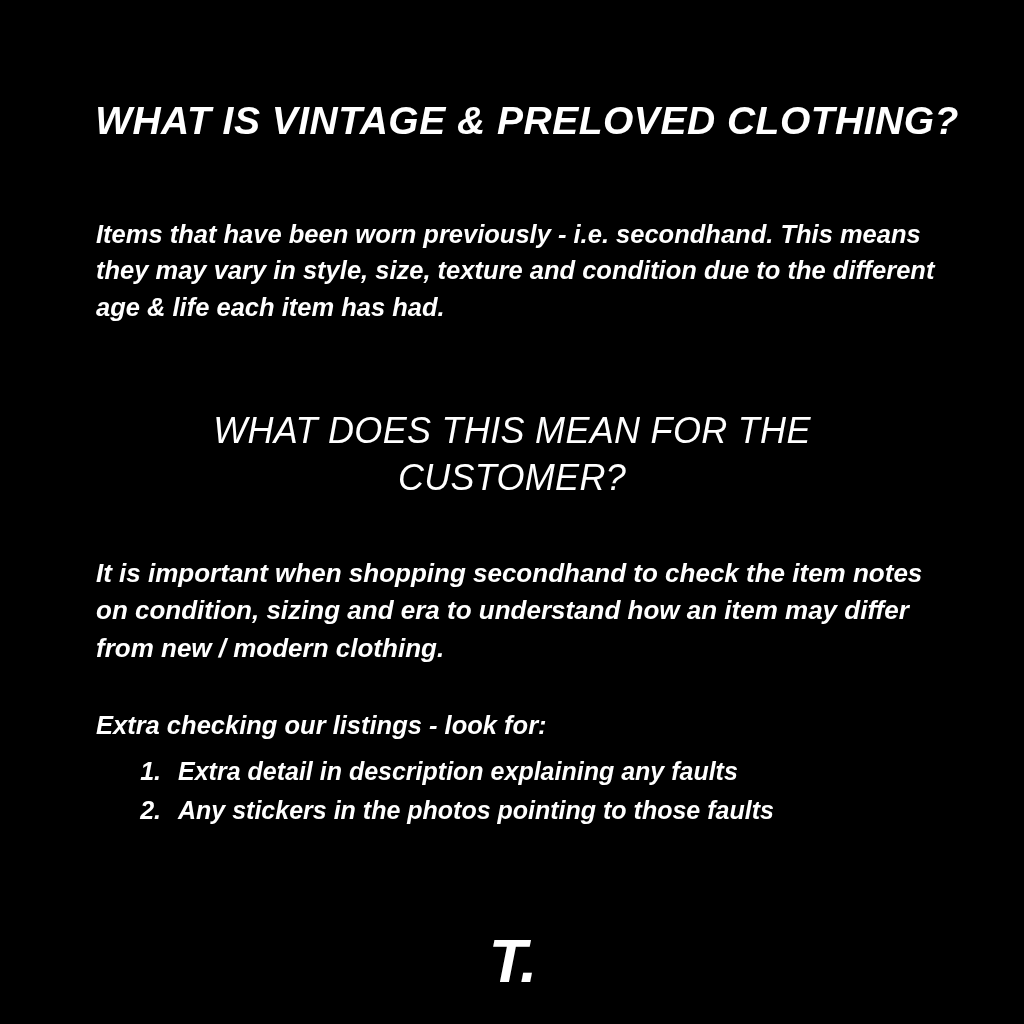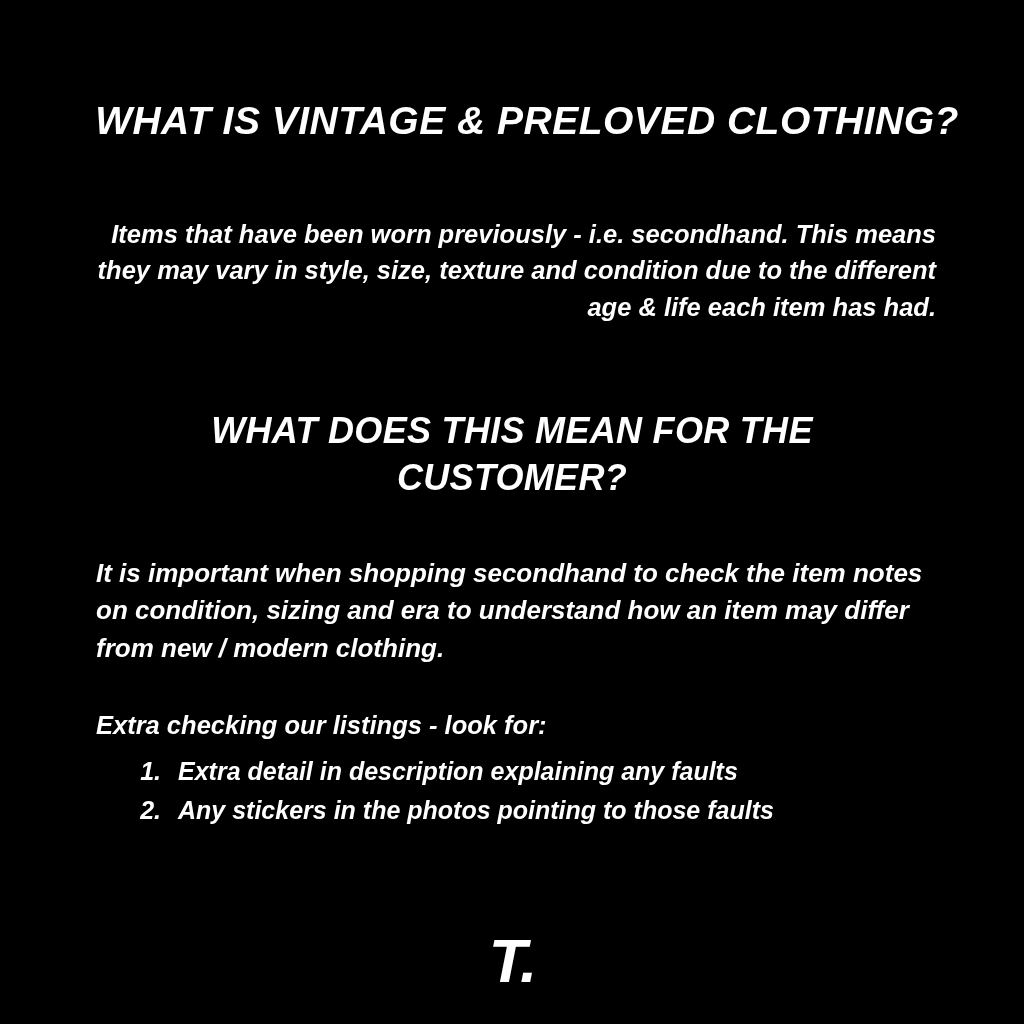--- a/index.html
+++ b/index.html
@@ -36,30 +36,30 @@
   }
   .para-1 {
     position: absolute;
     top: 190px;
     left: 96px;
     width: 840px;
     font-size: 25.5px;
     font-weight: bold;
     font-style: italic;
     line-height: 1.44;
-    text-align: right;
+    text-align: left;
   }
   .heading-second {
     position: absolute;
     top: 378px;
     left: 112px;
     width: 800px;
     text-align: center;
     font-size: 36px;
-    font-weight: bold;
+    font-weight: normal;
     font-style: italic;
     line-height: 1.3;
     text-transform: uppercase;
     letter-spacing: 0.3px;
   }
   .para-2 {
     position: absolute;
     top: 529px;
     left: 96px;
     width: 840px;

